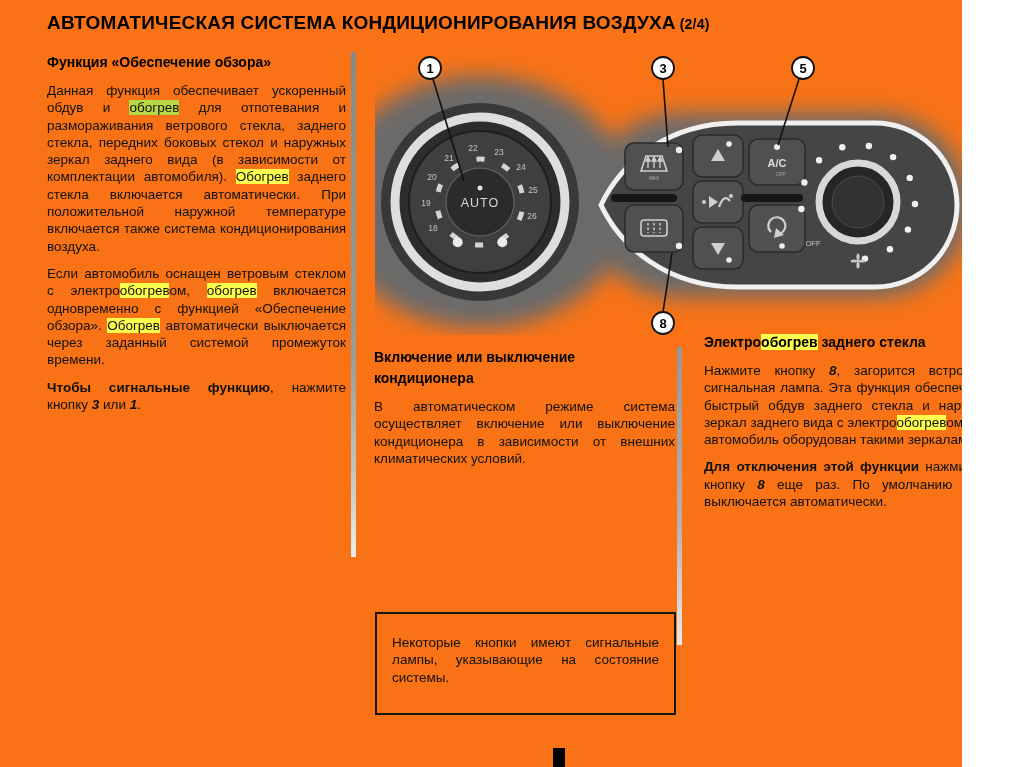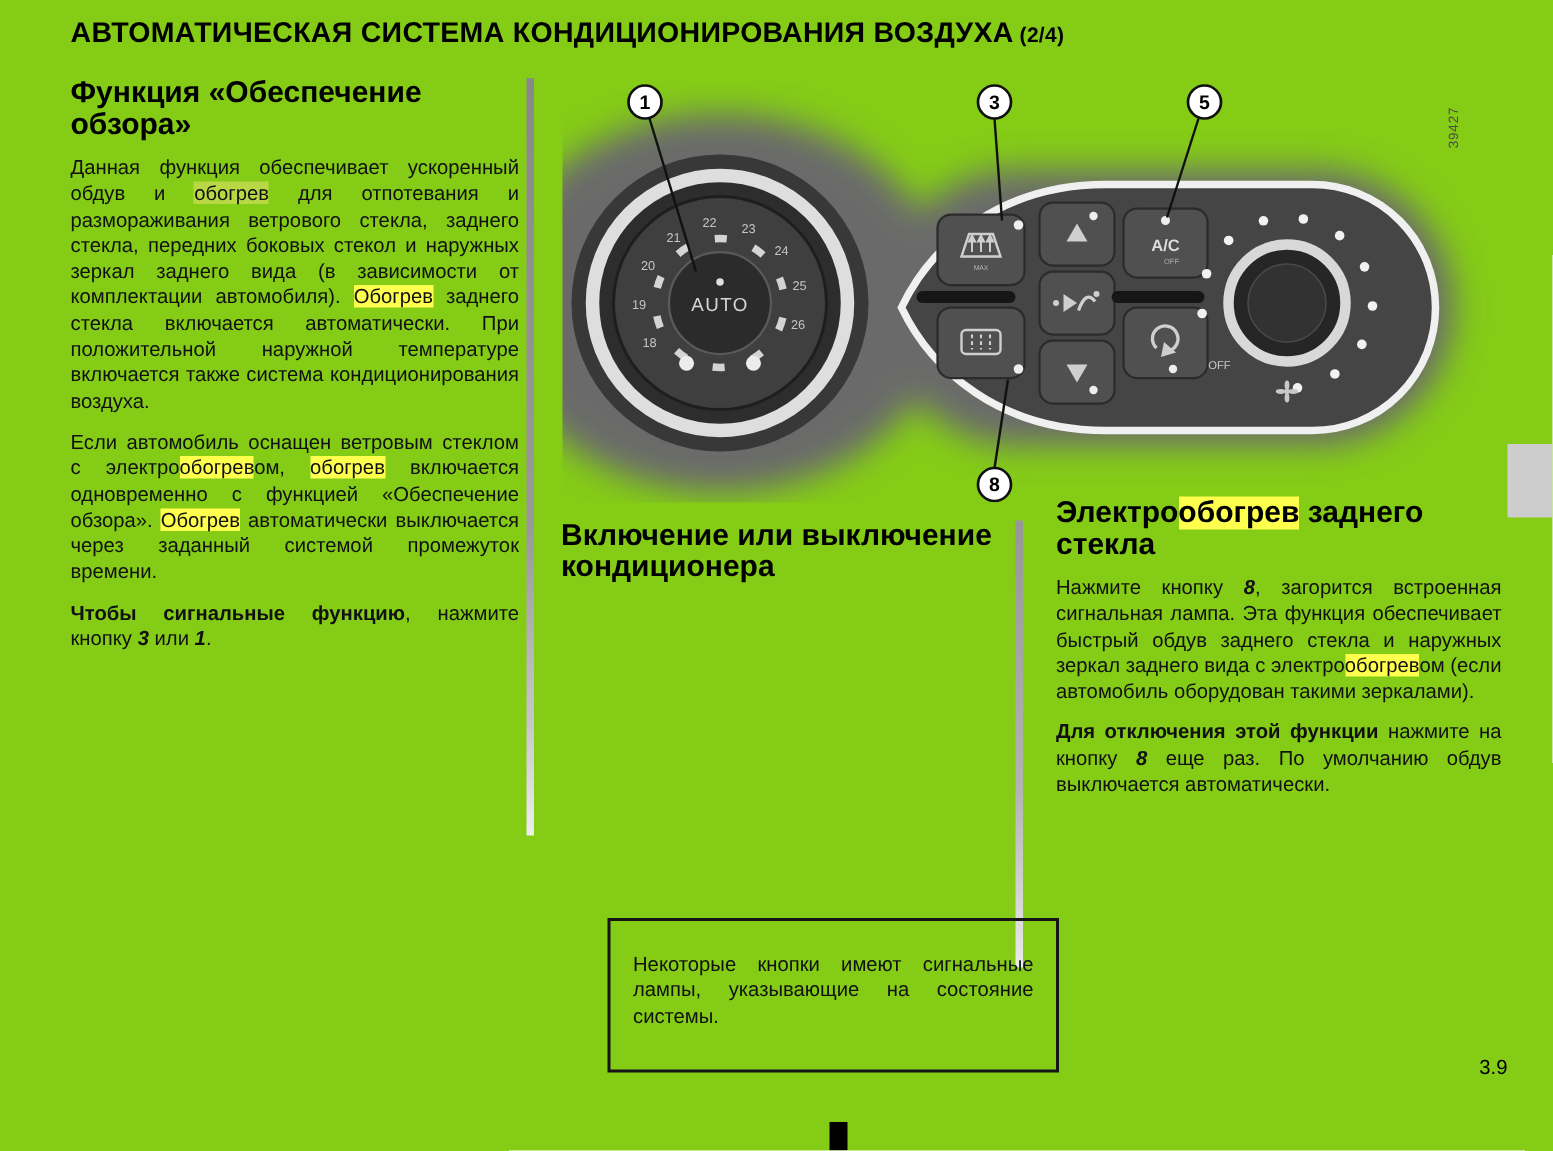--- a/index.html
+++ b/index.html
@@ -1,39 +1,39 @@
 <!DOCTYPE html>
 <html><head>
 <meta charset="utf-8">
 <style>
   html,body{margin:0;padding:0;background:#ffffff;}
   .page{
-    position:relative;width:1035px;height:767px;background:#84cc16;overflow:hidden;
+    position:relative;width:962px;height:767px;background:#f97316;overflow:hidden;
     font-family:"Liberation Sans","DejaVu Sans",sans-serif;color:#111;
   }
   .abs{position:absolute;}
   .doc-title{left:47px;top:12px;width:920px;font-weight:bold;font-size:19px;letter-spacing:.2px;color:#000;}
   .title-suffix{font-size:14px;margin-left:4px;}
   .col{font-size:13.5px;line-height:17.3px;text-align:justify;}
-  .col h2{font-size:20px;line-height:21px;margin:0 0 9px 0;color:#000;text-align:left;}
+  .col h2{font-size:14px;line-height:21px;margin:0 0 9px 0;color:#000;text-align:left;}
   .col p{margin:0 0 10px 0;}
   .col-left{left:47px;top:52px;width:299px;}
   .col-left h2{max-width:255px;}
   .col-mid{left:374px;top:347px;width:301px;}
   .col-right{left:704px;top:332px;width:297px;}
   .divider-1{left:351px;top:52px;width:5px;height:505px;
     background:linear-gradient(#898989,#9a9a9a 60%,#c7c7c7 85%,#eeeeee);}
   .divider-2{left:677px;top:347px;width:5px;height:298px;
     background:linear-gradient(#979797,#b3b3b3 60%,#eaeaea);}
   .b{font-weight:bold;}
   .i{font-style:italic;}
   .hl-y{background:#ffff4e;}
   .hl-g{background:#b9d846;}
   .note-box{left:375px;top:612px;width:301px;height:103px;border:2px solid #151515;box-sizing:border-box;
-    padding:20px 15px 0 15px;font-size:13.5px;line-height:17.3px;text-align:justify;margin-left:30px;}
+    padding:20px 15px 0 15px;font-size:13.5px;line-height:17.3px;text-align:justify;}
   .fig-ref{left:940px;top:79px;width:60px;height:12px;text-align:center;
     font-size:9px;color:#4a4a4a;transform:rotate(-90deg);letter-spacing:.5px;}
   .page-num{left:920px;top:704px;width:85px;text-align:right;font-size:13.5px;color:#000;}
   .bottom-marker{left:553px;top:748px;width:12px;height:19px;background:#000;}
   .side-tab{left:1005px;top:296px;width:30px;height:49px;background:#cdcdcd;}
   svg text{font-family:"Liberation Sans","DejaVu Sans",sans-serif;}
 </style>
 </head>
 <body>
 
@@ -197,20 +197,21 @@
         <circle cx="288" cy="268" r="11" fill="#fff" stroke="#111" stroke-width="1.8"></circle>
         <text x="288" y="272.5">8</text>
       </g>
     </g>
   </svg>
 
   <div class="abs fig-ref">39427</div>
 
   <div class="abs col col-mid">
     <h2>Включение или выключение кондиционера</h2>
+    <p><span>В автоматическом режиме система осуществляет включение или выключение кондиционера в зависимости от внешних климатических условий.</span></p>
   </div>
 
   <div class="abs col col-right">
     <h2><span>Электро</span><span class="hl-y">обогрев</span><span> заднего стекла</span></h2>
     <p><span>Нажмите кнопку </span><span class="b i">8</span><span>, загорится встроенная сигнальная лампа. Эта функция обеспечивает быстрый обдув заднего стекла и наружных зеркал заднего вида с электро</span><span class="hl-y">обогрев</span><span>ом (если автомобиль оборудован такими зеркалами).</span></p>
     <p><span class="b">Для отключения этой функции</span><span> нажмите на кнопку </span><span class="b i">8</span><span> еще раз. По умолчанию обдув выключается автоматически.</span></p>
   </div>
 
   <div class="abs note-box">
     <span>Некоторые кнопки имеют сигнальные лампы, указывающие на состояние системы.</span>

